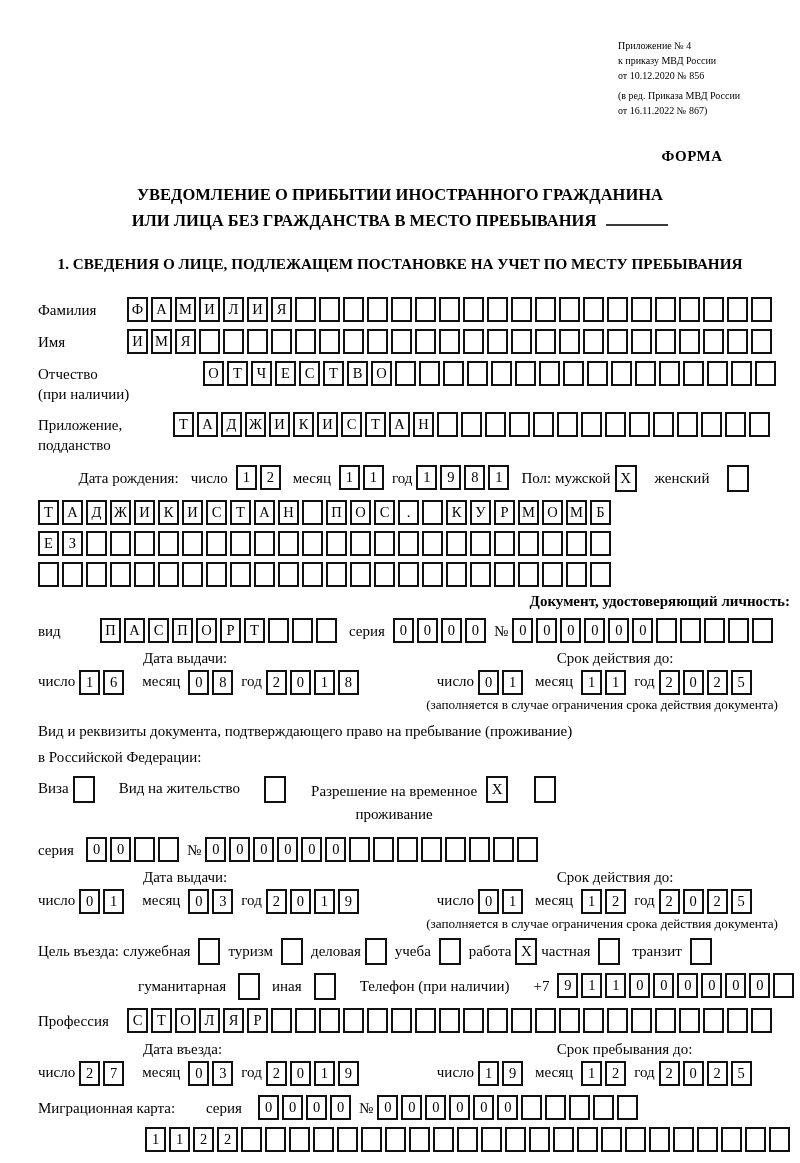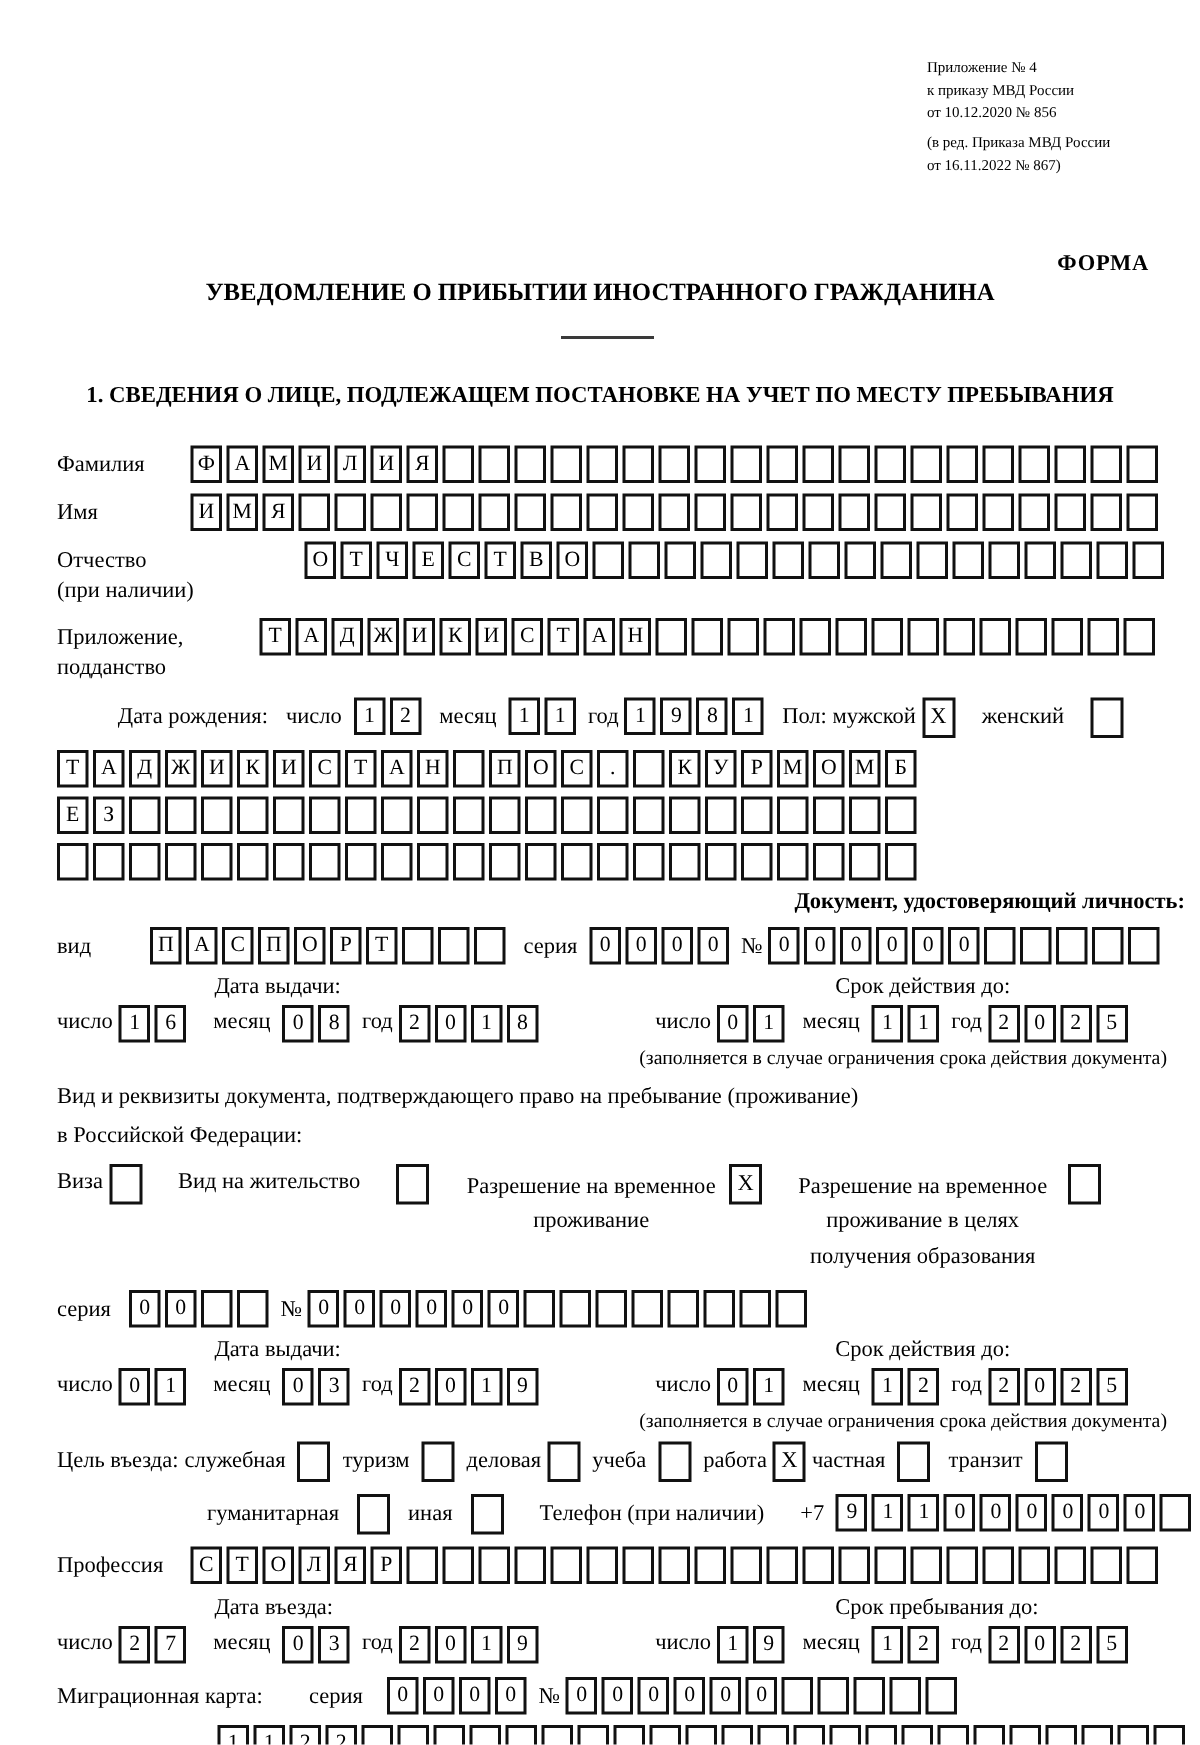--- a/index.html
+++ b/index.html
@@ -2,22 +2,22 @@
 <html><head>
 <meta charset="utf-8">
 <style>
   * { margin:0; padding:0; box-sizing:border-box; }
   html,body { width:800px; background:#fff; color:#000;
     font-family:"Liberation Serif", serif; }
   body { height:1163px; overflow:hidden; position:relative; font-size:15px; }
 
   .appendix { position:absolute; left:618px; top:38px; font-size:10px; line-height:1.5; }
   .appendix .ed { margin-top:5px; }
-  .forma { position:absolute; left:618px; top:148px; width:148px; text-align:right;
-    font-weight:bold; font-size:15px; letter-spacing:.5px;margin-top:20px; }
+  .forma { position:absolute; left:618px; top:148px; width:148px; text-align:center;
+    font-weight:bold; font-size:15px; letter-spacing:.5px; }
 
   .title { margin-top:182px; text-align:center; font-weight:bold; font-size:16.5px; line-height:1.55; }
   .title-blank { display:inline-block; width:62px; border-bottom:2.5px solid #3a3a3a;
     height:14px; margin-left:10px; vertical-align:baseline; }
 
   .section-title { margin-top:22px; text-align:center; font-weight:bold; font-size:15.2px; }
 
   .form-body { padding:24px 10px 0 38px; }
 
   .row { display:flex; align-items:flex-start; margin-bottom:7px; }
@@ -71,21 +71,21 @@
   <div>Приложение № 4</div>
   <div>к приказу МВД России</div>
   <div>от 10.12.2020 № 856</div>
   <div class="ed">(в ред. Приказа МВД России</div>
   <div>от 16.11.2022 № 867)</div>
 </div>
 <div class="forma">ФОРМА</div>
 
 <div class="title">
   <div>УВЕДОМЛЕНИЕ О ПРИБЫТИИ ИНОСТРАННОГО ГРАЖДАНИНА</div>
-  <div><span class="title-blank"></span></div>
+  <div><span>ИЛИ ЛИЦА БЕЗ ГРАЖДАНСТВА В МЕСТО ПРЕБЫВАНИЯ</span><span class="title-blank"></span></div>
 </div>
 
 <div class="section-title">1. СВЕДЕНИЯ О ЛИЦЕ, ПОДЛЕЖАЩЕМ ПОСТАНОВКЕ НА УЧЕТ ПО МЕСТУ ПРЕБЫВАНИЯ</div>
 
 <div class="form-body">
 
   <div class="row">
     <span class="lbl w-surname">Фамилия</span>
     <span class="cells">
         <span class="cell">Ф</span>
@@ -425,21 +425,20 @@
     </div>
     <div class="cb-opt gap24">
       <span class="opt-label">Вид на жительство</span>
       <span class="cb gap24"></span>
     </div>
     <div class="cb-opt gap24">
       <span class="opt-label opt-multi w-165">Разрешение на временное проживание</span>
       <span class="cb gap8">X</span>
     </div>
     <div class="cb-opt gap18">
-      <span class="opt-label opt-multi w-178">Разрешение на временное проживание в целях получения образования</span>
       <span class="cb gap8"></span>
     </div>
   </div>
 
   <div class="row">
     <span class="lbl" style="width:48px;">серия</span>
     <span class="cells">
         <span class="cell">0</span>
         <span class="cell">0</span>
         <span class="cell"></span>

